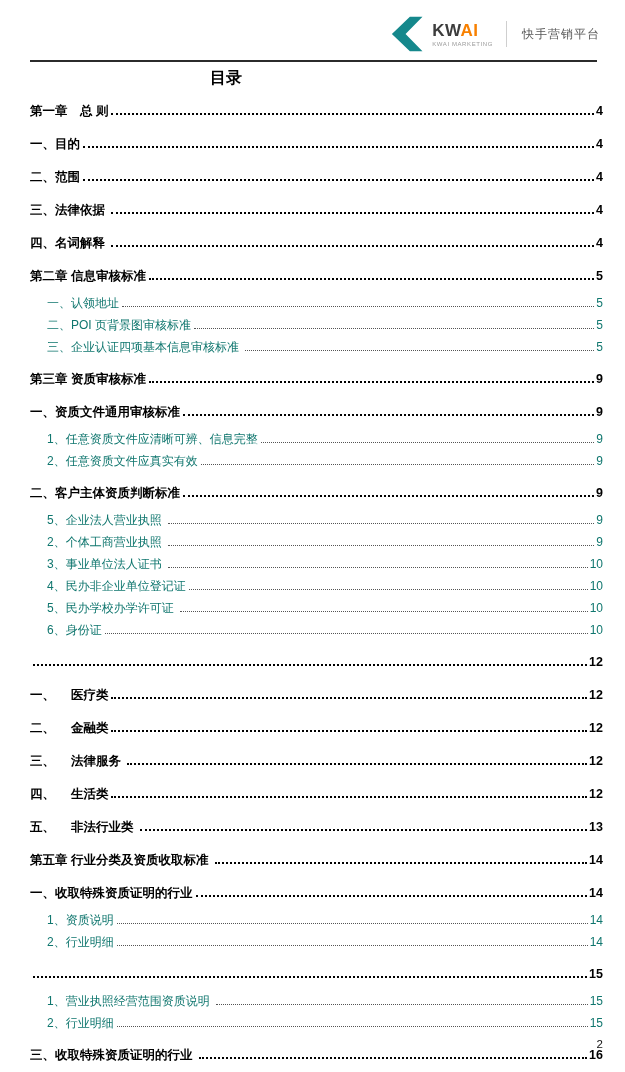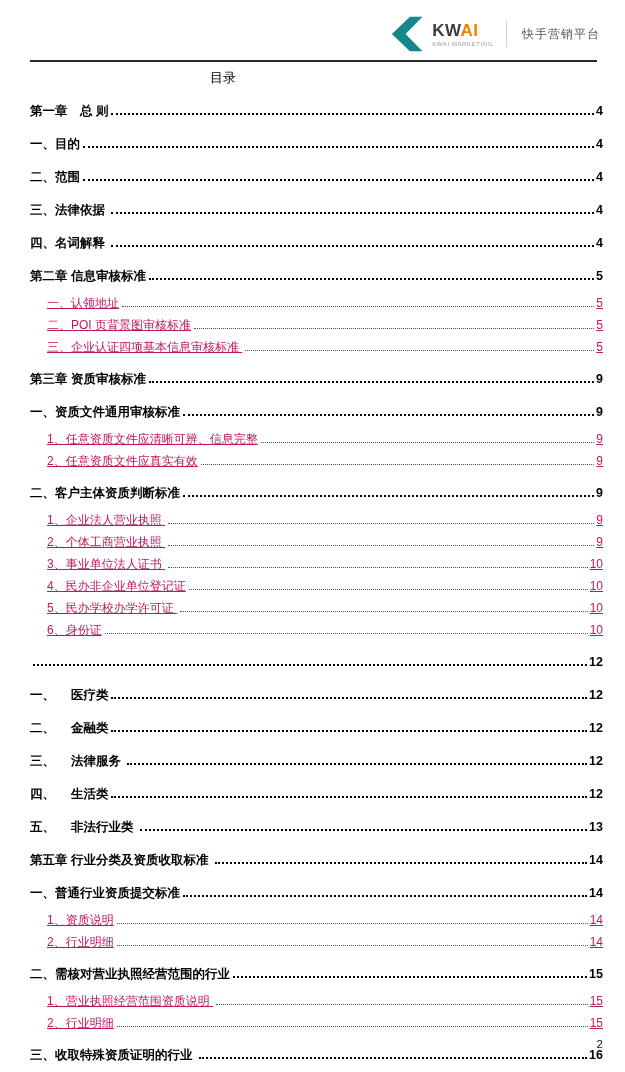--- a/index.html
+++ b/index.html
@@ -29,33 +29,33 @@
 
   .header-rule{
     margin:2px 28px 0 30px;
     border-top:2px solid #2b2b2b;
     height:0;
   }
 
   
   .main{padding:0 22px 0 30px;}
   .toc-title{
-    font-weight:normal;font-size:13px;
+    font-weight:bold;font-size:16px;
     margin:9px 0 0 180px;
     line-height:14px;
   }
   .toc-list{margin-top:0;}
   .row{display:flex;align-items:flex-start;line-height:14px;}
   .row .label{white-space:pre;}
   .leader{flex:1;align-self:flex-end;margin:0 2px 3px 3px;}
   .pagenum{white-space:nowrap;}
 
   .lvl-h1,.lvl-h2{font-weight:bold;font-size:12.5px;margin-top:19px;}
   .lvl-h1 .leader,.lvl-h2 .leader{border-bottom:2px dotted #000;}
-  .lvl-sub{font-size:12px;margin-top:8px;padding-left:17px;color:#be185d;text-decoration:underline;}
+  .lvl-sub{font-size:12px;margin-top:8px;padding-left:17px;color:#0f766e;}
   .lvl-sub .leader{border-bottom:1.5px dotted #555;}
   .lvl-h1 + .lvl-sub, .lvl-h2 + .lvl-sub{margin-top:13px;}
   .lvl-sub + .lvl-h1, .lvl-sub + .lvl-h2{margin-top:18px;}
 
   
   .footer{
     position:absolute;bottom:22px;right:22px;
     font-size:11.5px;color:#111;
   }
 </style>
@@ -147,21 +147,21 @@
           <span class="label">2、任意资质文件应真实有效</span>
           <span class="leader"></span>
           <span class="pagenum">9</span>
         </div>
         <div class="row lvl-h2">
           <span class="label">二、客户主体资质判断标准</span>
           <span class="leader"></span>
           <span class="pagenum">9</span>
         </div>
         <div class="row lvl-sub">
-          <span class="label">1、企业法人营业执照 </span>
+          <span class="label">5、企业法人营业执照 </span>
           <span class="leader"></span>
           <span class="pagenum">9</span>
         </div>
         <div class="row lvl-sub">
           <span class="label">2、个体工商营业执照 </span>
           <span class="leader"></span>
           <span class="pagenum">9</span>
         </div>
         <div class="row lvl-sub">
           <span class="label">3、事业单位法人证书 </span>
@@ -211,36 +211,35 @@
           <span class="label">五、　 非法行业类 </span>
           <span class="leader"></span>
           <span class="pagenum">13</span>
         </div>
         <div class="row lvl-h1">
           <span class="label">第五章 行业分类及资质收取标准 </span>
           <span class="leader"></span>
           <span class="pagenum">14</span>
         </div>
         <div class="row lvl-h2">
-          <span class="label">一、普通行业资质提交标准</span>
+          <span class="label">一、收取特殊资质证明的行业</span>
           <span class="leader"></span>
           <span class="pagenum">14</span>
         </div>
         <div class="row lvl-sub">
           <span class="label">1、资质说明</span>
           <span class="leader"></span>
           <span class="pagenum">14</span>
         </div>
         <div class="row lvl-sub">
           <span class="label">2、行业明细</span>
           <span class="leader"></span>
           <span class="pagenum">14</span>
         </div>
         <div class="row lvl-h2">
-          <span class="label">二、需核对营业执照经营范围的行业</span>
           <span class="leader"></span>
           <span class="pagenum">15</span>
         </div>
         <div class="row lvl-sub">
           <span class="label">1、营业执照经营范围资质说明 </span>
           <span class="leader"></span>
           <span class="pagenum">15</span>
         </div>
         <div class="row lvl-sub">
           <span class="label">2、行业明细</span>

